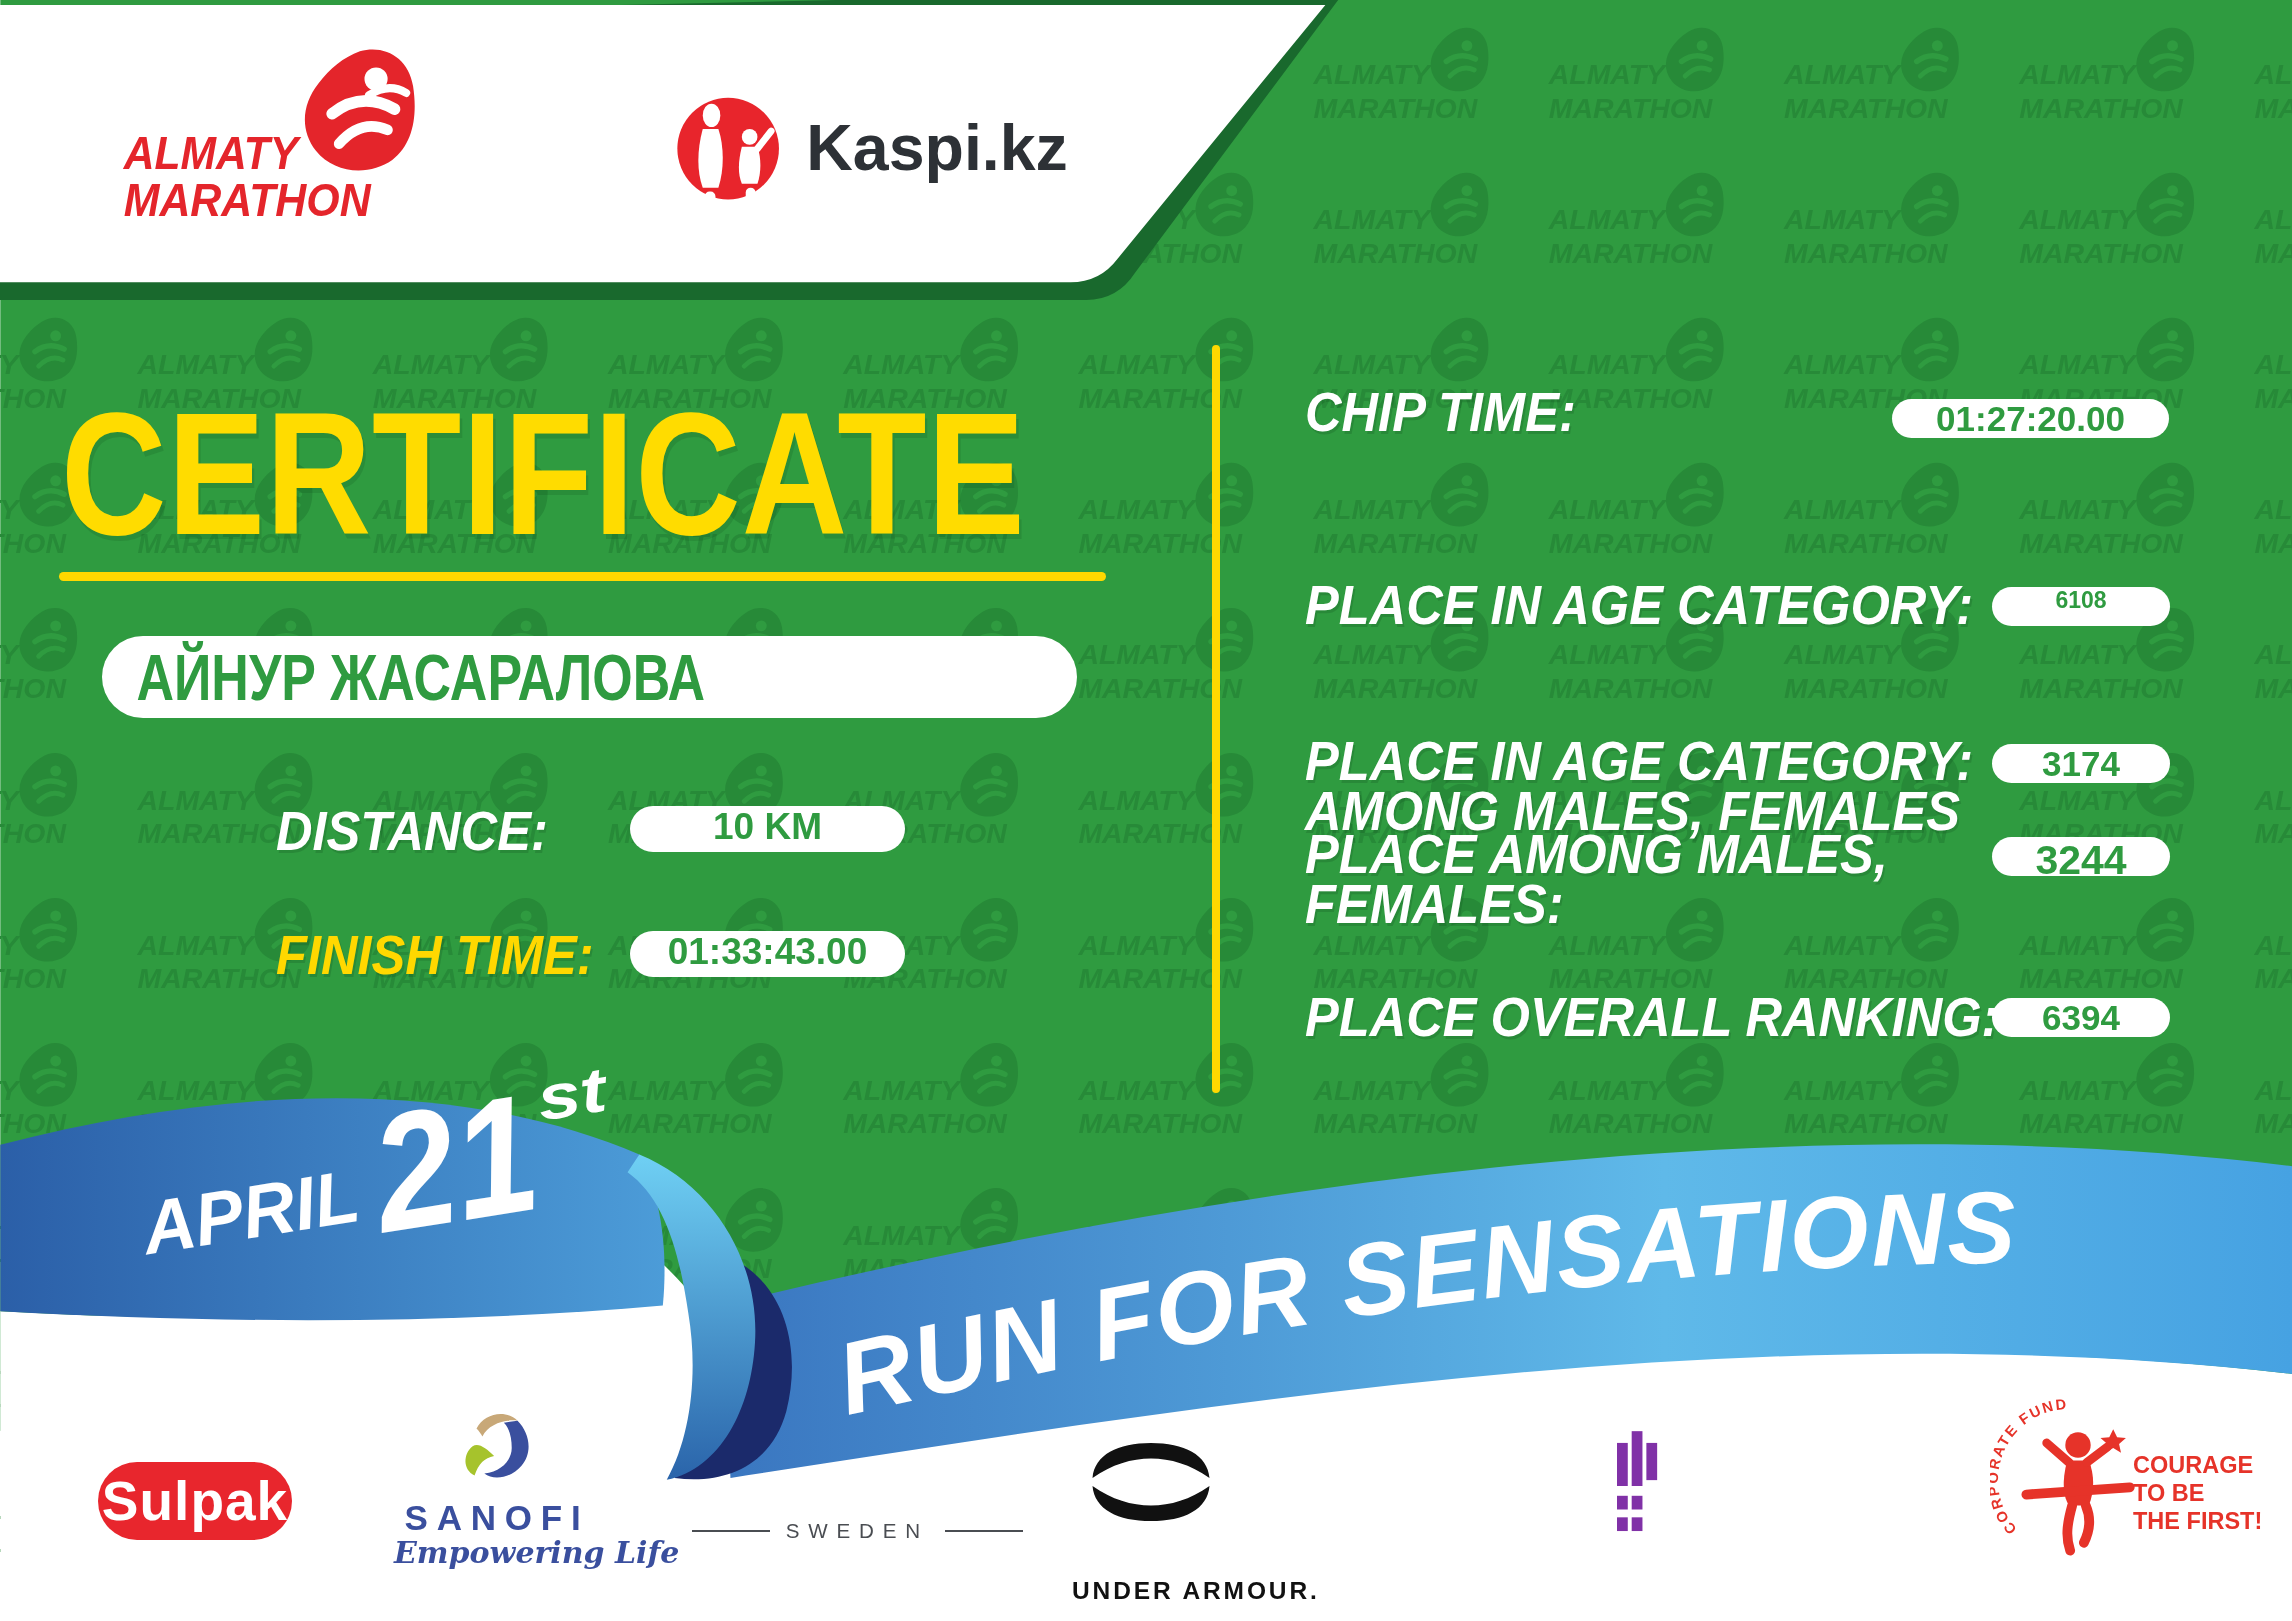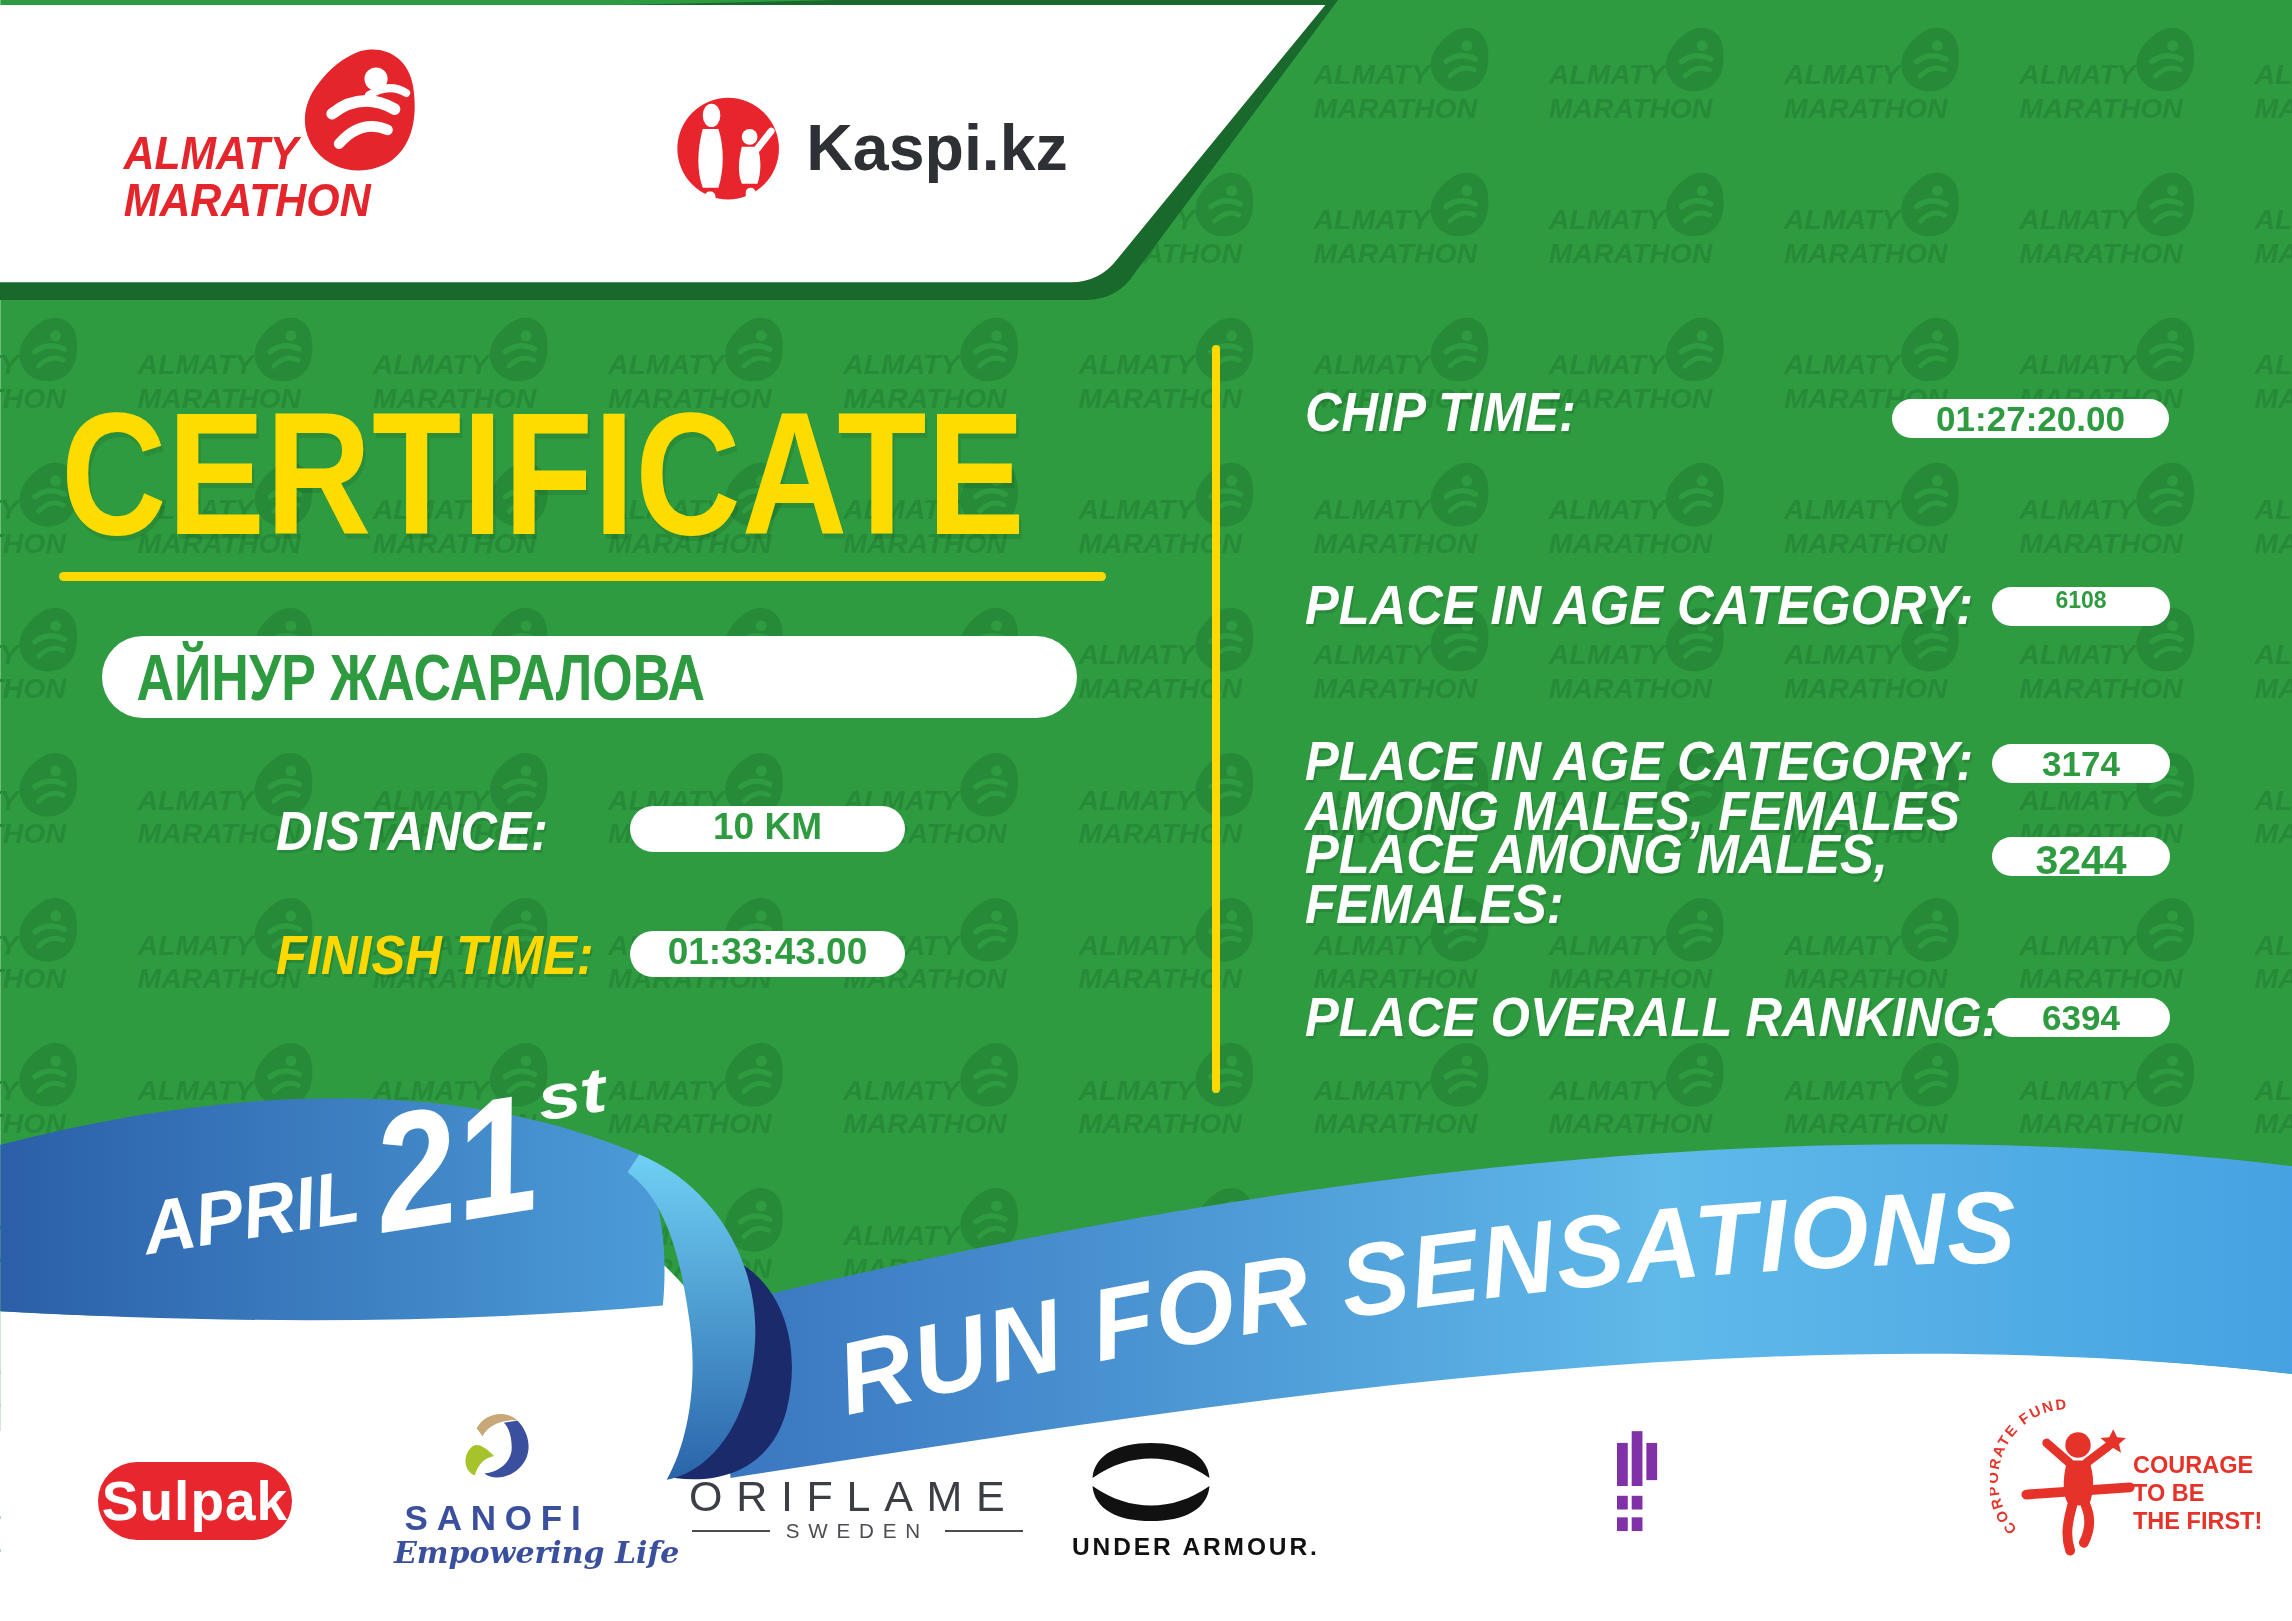--- a/index.html
+++ b/index.html
@@ -22,21 +22,21 @@
   svg text{font-family:"Liberation Sans", sans-serif;}
   .sv-label{font-style:italic;font-weight:800;fill:#ffffff;}
   .sulpak{background:#e8262d;border-radius:43px;display:flex;align-items:center;justify-content:center;}
   .sulpak span{font:800 55px "Liberation Sans", sans-serif;color:#ffffff;letter-spacing:1px;}
   .sanofi-name{font:600 35px "Liberation Sans", sans-serif;color:#3a4f9e;letter-spacing:8.8px;text-align:center;}
   .sanofi-tag{font:italic 600 30px "DejaVu Serif", serif;color:#3a4f9e;text-align:center;white-space:nowrap;}
   .oriflame-name{font:400 43px "Liberation Sans", sans-serif;color:#3b3e44;letter-spacing:13.7px;white-space:nowrap;}
   .oriflame-sub{display:flex;align-items:center;gap:15.7px;color:#4a4d52;}
   .oriflame-sub .line{width:78px;height:2.9px;background:#4a4d52;}
   .oriflame-sub span{font:400 20.6px "Liberation Sans", sans-serif;letter-spacing:8.8px;white-space:nowrap;}
-  .ua-text{font:800 24.5px "Liberation Sans", sans-serif;color:#111111;letter-spacing:2.9px;white-space:nowrap;}
+  .ua-text{font:800 24.5px "Liberation Sans", sans-serif;color:#111111;letter-spacing:2.9px;white-space:nowrap;margin-top:44px;}
   .asu{font:800 90px "Liberation Sans", sans-serif;color:#16407c;letter-spacing:-2px;white-space:nowrap;}
   .asu .apo{color:#3fa9e0;font-size:69px;vertical-align:25.5px;margin:0 -5.9px;}
   .yes-text{font:800 26.5px "Liberation Sans", sans-serif;color:#6b2d91;white-space:nowrap;
             transform:scaleX(.88);transform-origin:left center;line-height:33px;}
   .courage-lines{font:700 23.5px "Liberation Sans", sans-serif;color:#e63329;line-height:28px;white-space:nowrap;}
 </style>
 </head>
 <body>
 
 <div id="stage">
@@ -324,21 +324,20 @@
   </div>
 
   <svg class="abs" style="left:443px;top:1409px" width="113" height="88" viewBox="0 0 115 90">
     <path d="M34 20 C42 4 64 0 76 12 C62 10 46 16 40 28 C37 23 35 21 34 20 Z" fill="#c8a878"></path>
     <path d="M76 12 C88 24 92 44 80 58 C70 70 52 74 42 66 C60 64 70 52 70 40 C70 30 68 20 62 14 Z" fill="#3a4f9e"></path>
     <path d="M30 38 C20 46 20 62 32 68 C36 56 42 50 52 48 C44 40 36 34 30 38 Z" fill="#a6c32c"></path>
   </svg>
   <div class="abs sanofi-name" style="left:399px;top:1498px;width:196px">SANOFI</div>
   <div class="abs sanofi-tag" style="left:394px;top:1535px;width:206px">Empowering Life</div>
 
-  <div class="abs oriflame-name" style="left:689px;top:1472px">ORIFLAME</div>
   <div class="abs oriflame-sub" style="left:692px;top:1519px">
     <div class="line"></div>
     <span>SWEDEN</span>
     <div class="line"></div>
   </div>
 
   <svg class="abs" style="left:1090px;top:1443px" width="122" height="78" viewBox="0 0 124 80">
     <path d="M2 36 C4 12 28 0 62 0 C96 0 120 12 122 36 C102 22 82 16 62 16 C42 16 22 22 2 36 Z" fill="#111111"></path>
     <path d="M2 44 C4 68 28 80 62 80 C96 80 120 68 122 44 C102 58 82 64 62 64 C42 64 22 58 2 44 Z" fill="#111111"></path>
     <ellipse cx="62" cy="40" rx="30" ry="10" fill="#ffffff"></ellipse>

